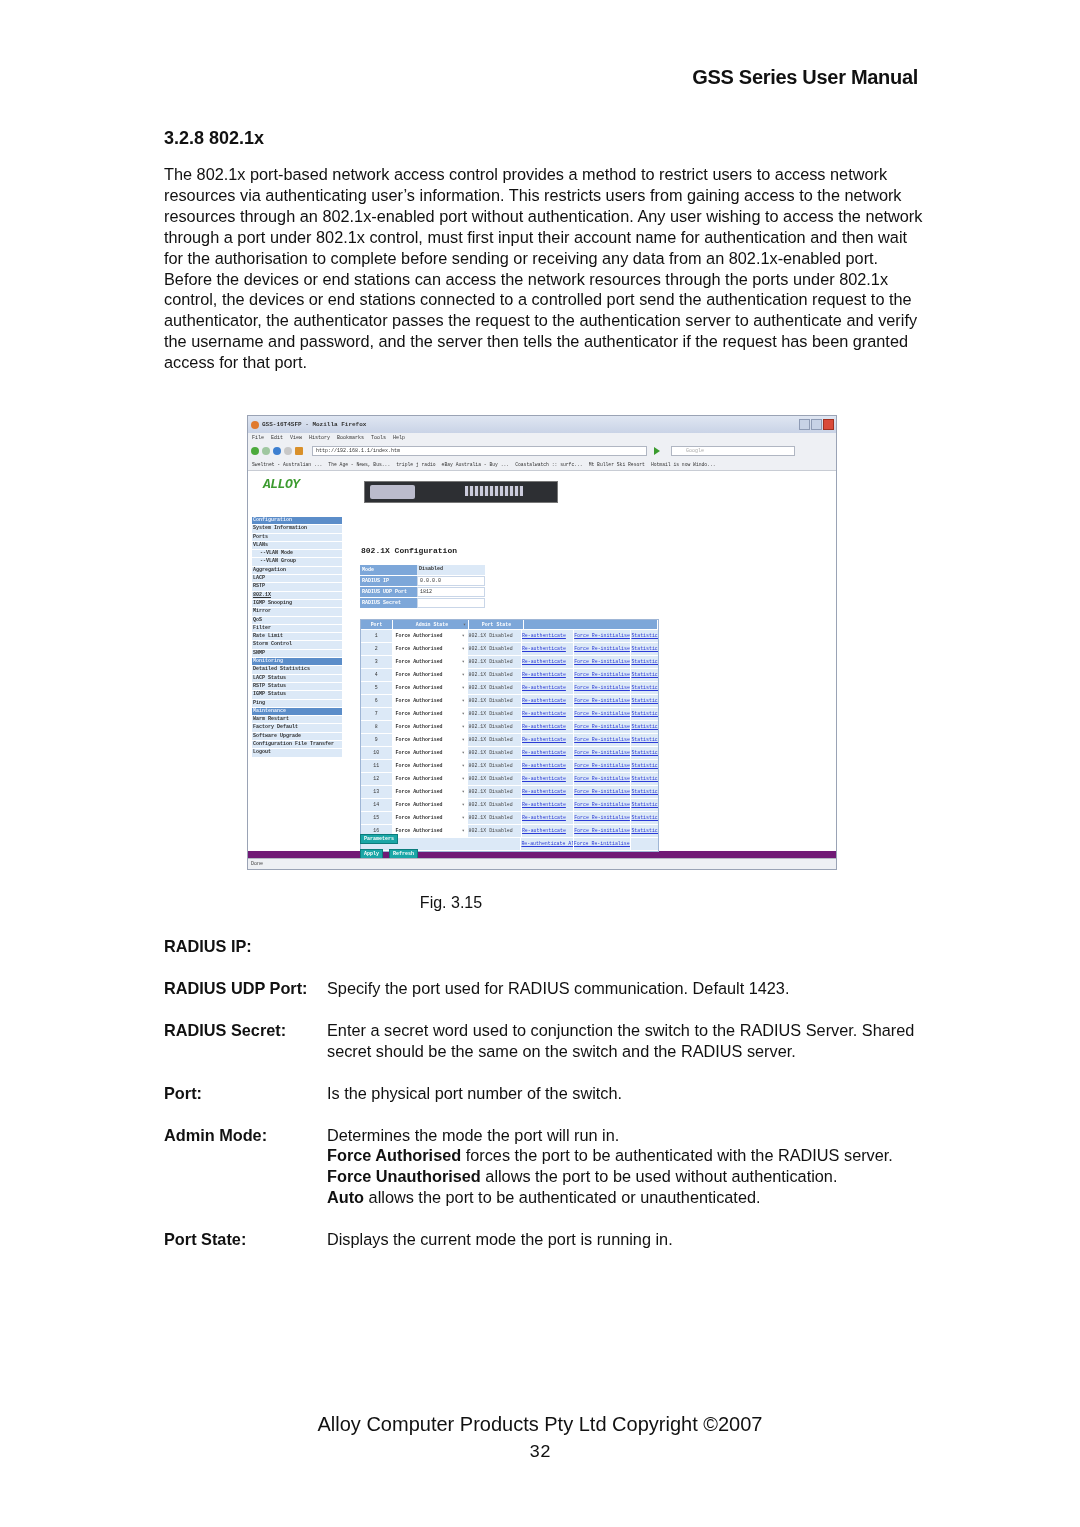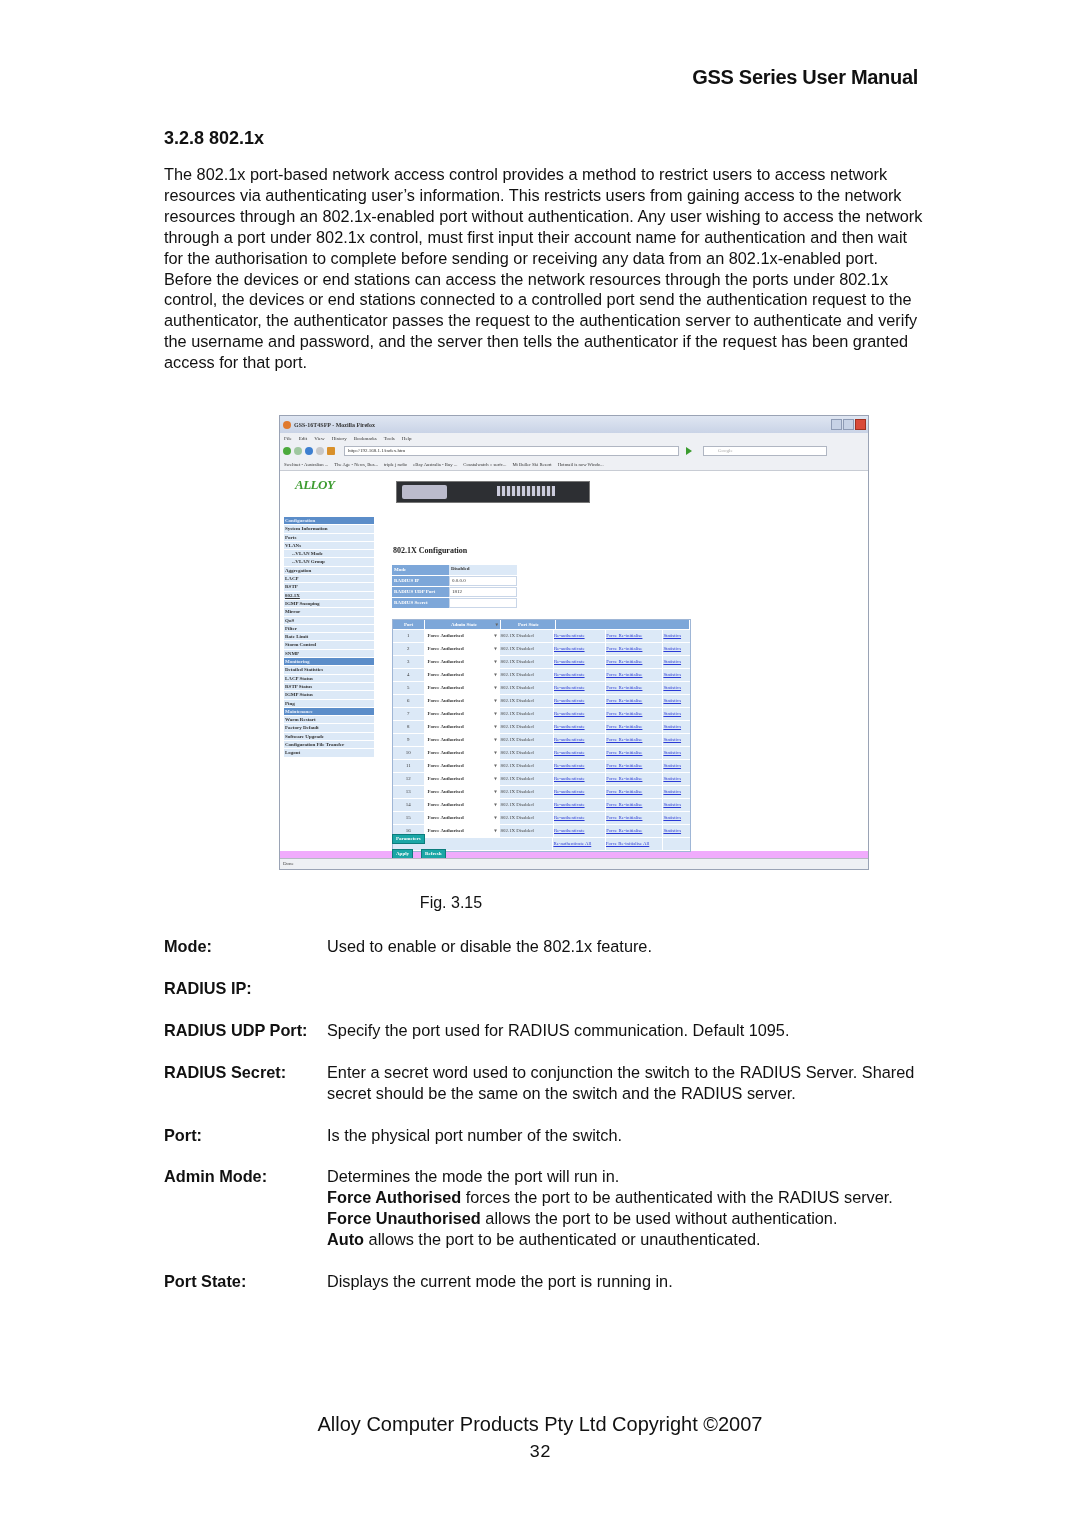--- a/index.html
+++ b/index.html
@@ -3,21 +3,21 @@
 <meta charset="utf-8">
 <style>
   html, body { margin:0; padding:0; background:#fff; }
   body { width:1080px; height:1527px; position:relative; overflow:hidden; font-family:"Liberation Sans", sans-serif; color:#111; }
   .header-title { position:absolute; right:162px; top:66px; font-weight:bold; font-size:20px; letter-spacing:-0.3px; }
   .section-title { position:absolute; left:164px; top:128px; font-weight:bold; font-size:18px; }
   .body-text { position:absolute; left:164px; top:164px; width:760px; font-size:16.3px; line-height:20.9px; }
   .body-text p { margin:0; }
 
   
-  .shot { position:absolute; left:247px; top:415px; width:588px; height:453px; border:1px solid #9aa3b5; background:#f0abfc; overflow:hidden; font-family:Liberation Serif, serif;margin-left:32px; }
+  .shot { position:absolute; left:247px; top:415px; width:588px; height:453px; border:1px solid #9aa3b5; background:#701a75; overflow:hidden; font-family:Liberation Mono, monospace; }
   .titlebar { height:17px; background:linear-gradient(#dfe6f2,#c9d3e6); display:flex; align-items:center; font-size:6px; font-weight:bold; color:#333; padding-left:3px; }
   .titlebar .fx { width:8px; height:8px; border-radius:50%; background:#e07a2e; margin-right:3px; }
   .winbtns { margin-left:auto; display:flex; gap:1px; margin-right:2px; }
   .winbtns span { width:9px; height:9px; background:#c7d2e6; border:1px solid #8e9bb5; display:block; }
   .winbtns span.close { background:#d94a3a; border-color:#a03020; }
   .menubar { height:10px; background:#eef0f4; font-size:5px; display:flex; gap:7px; align-items:center; padding-left:4px; color:#333; }
   .navbar { height:15px; background:#eef0f4; display:flex; align-items:center; padding-left:3px; gap:3px; }
   .navbar .ic { width:8px; height:8px; border-radius:50%; }
   .urlbox { width:330px; height:8px; background:#fff; border:1px solid #b0b6c2; font-size:5px; line-height:8px; padding-left:3px; margin-left:6px; color:#333; }
   .go { width:0; height:0; border-left:6px solid #3a9b2e; border-top:4px solid transparent; border-bottom:4px solid transparent; margin-left:4px; }
@@ -318,29 +318,25 @@
     <div class="btn" style="left:112px;top:378px">Apply</div>
     <div class="btn" style="left:141px;top:378px">Refresh</div>
   </div>
   <div class="statusbar">Done</div>
 </div>
 
 <div class="fig-caption">Fig. 3.15</div>
 
 <div class="defs" id="defs">
     <div class="def">
-      <div class="term">Mode:</div>
-      <div class="desc"><span>Used to enable or disable the 802.1x feature.</span></div>
-    </div>
-    <div class="def">
       <div class="term">RADIUS IP:</div>
     </div>
     <div class="def">
       <div class="term">RADIUS UDP Port:</div>
-      <div class="desc"><span>Specify the port used for RADIUS communication. Default 1095.</span></div>
+      <div class="desc"><span>Specify the port used for RADIUS communication. Default 1423.</span></div>
     </div>
     <div class="def">
       <div class="term">RADIUS Secret:</div>
       <div class="desc"><span>Enter a secret word used to conjunction the switch to the RADIUS Server. Shared secret should be the same on the switch and the RADIUS server.</span></div>
     </div>
     <div class="def">
       <div class="term">Port:</div>
       <div class="desc"><span>Is the physical port number of the switch.</span></div>
     </div>
     <div class="def">

